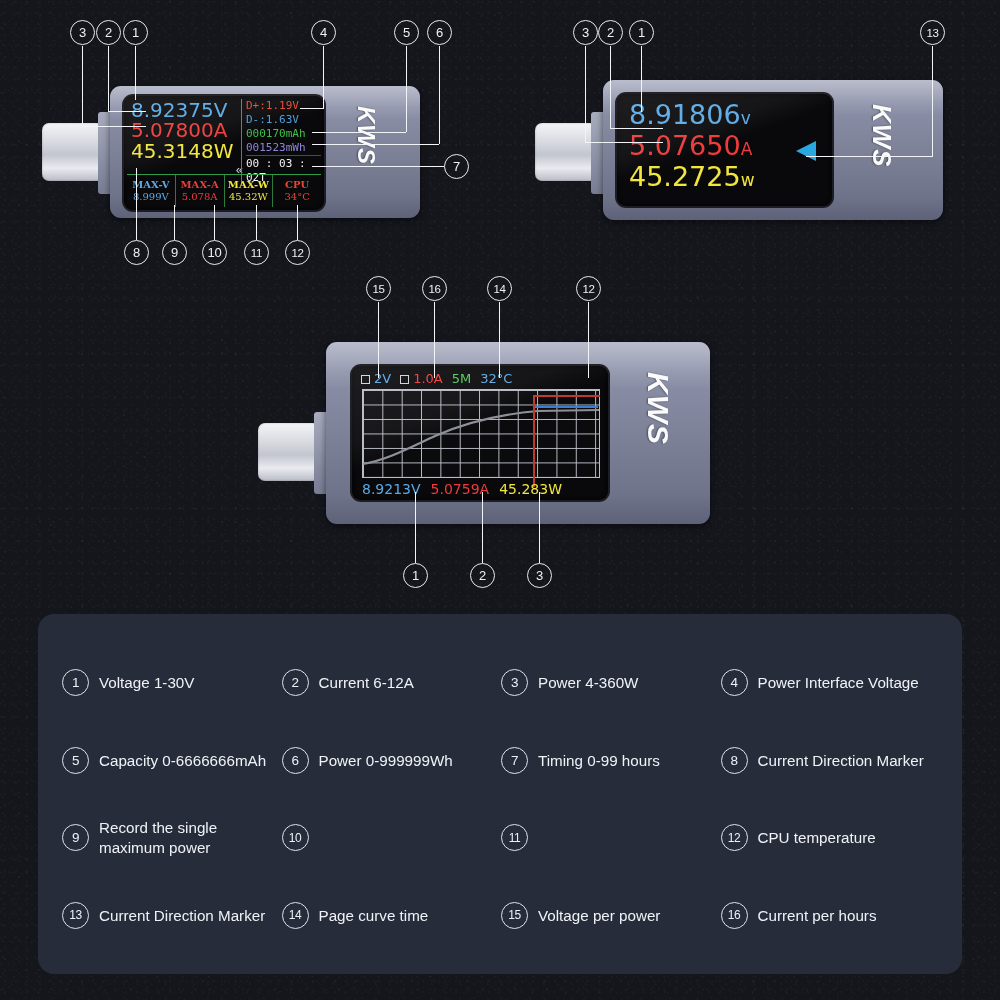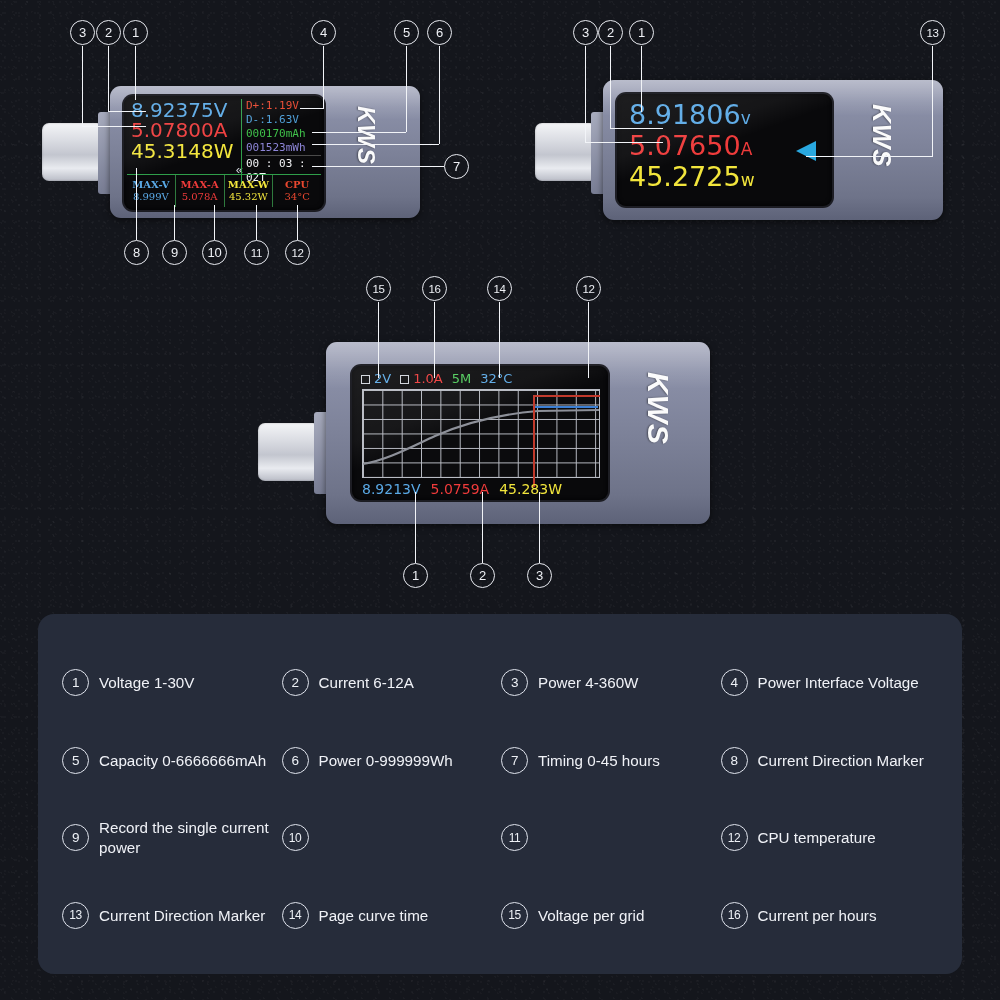--- a/index.html
+++ b/index.html
@@ -401,29 +401,29 @@
       <div class="leg-item">
         <div class="leg-num">5</div>
         <div class="leg-txt">Capacity 0-6666666mAh</div>
       </div>
       <div class="leg-item">
         <div class="leg-num">6</div>
         <div class="leg-txt">Power 0-999999Wh</div>
       </div>
       <div class="leg-item">
         <div class="leg-num">7</div>
-        <div class="leg-txt">Timing 0-45 hours</div>
+        <div class="leg-txt">Timing 0-99 hours</div>
       </div>
       <div class="leg-item">
         <div class="leg-num">8</div>
         <div class="leg-txt">Current Direction Marker</div>
       </div>
       <div class="leg-item">
         <div class="leg-num">9</div>
-        <div class="leg-txt">Record the single current power</div>
+        <div class="leg-txt">Record the single maximum power</div>
       </div>
       <div class="leg-item">
         <div class="leg-num two">10</div>
       </div>
       <div class="leg-item">
         <div class="leg-num two">11</div>
       </div>
       <div class="leg-item">
         <div class="leg-num two">12</div>
         <div class="leg-txt">CPU temperature</div>
@@ -431,20 +431,20 @@
       <div class="leg-item">
         <div class="leg-num two">13</div>
         <div class="leg-txt">Current Direction Marker</div>
       </div>
       <div class="leg-item">
         <div class="leg-num two">14</div>
         <div class="leg-txt">Page curve time</div>
       </div>
       <div class="leg-item">
         <div class="leg-num two">15</div>
-        <div class="leg-txt">Voltage per grid</div>
+        <div class="leg-txt">Voltage per power</div>
       </div>
       <div class="leg-item">
         <div class="leg-num two">16</div>
         <div class="leg-txt">Current per hours</div>
       </div>
     </div>
 </div>
 
 </body></html>

